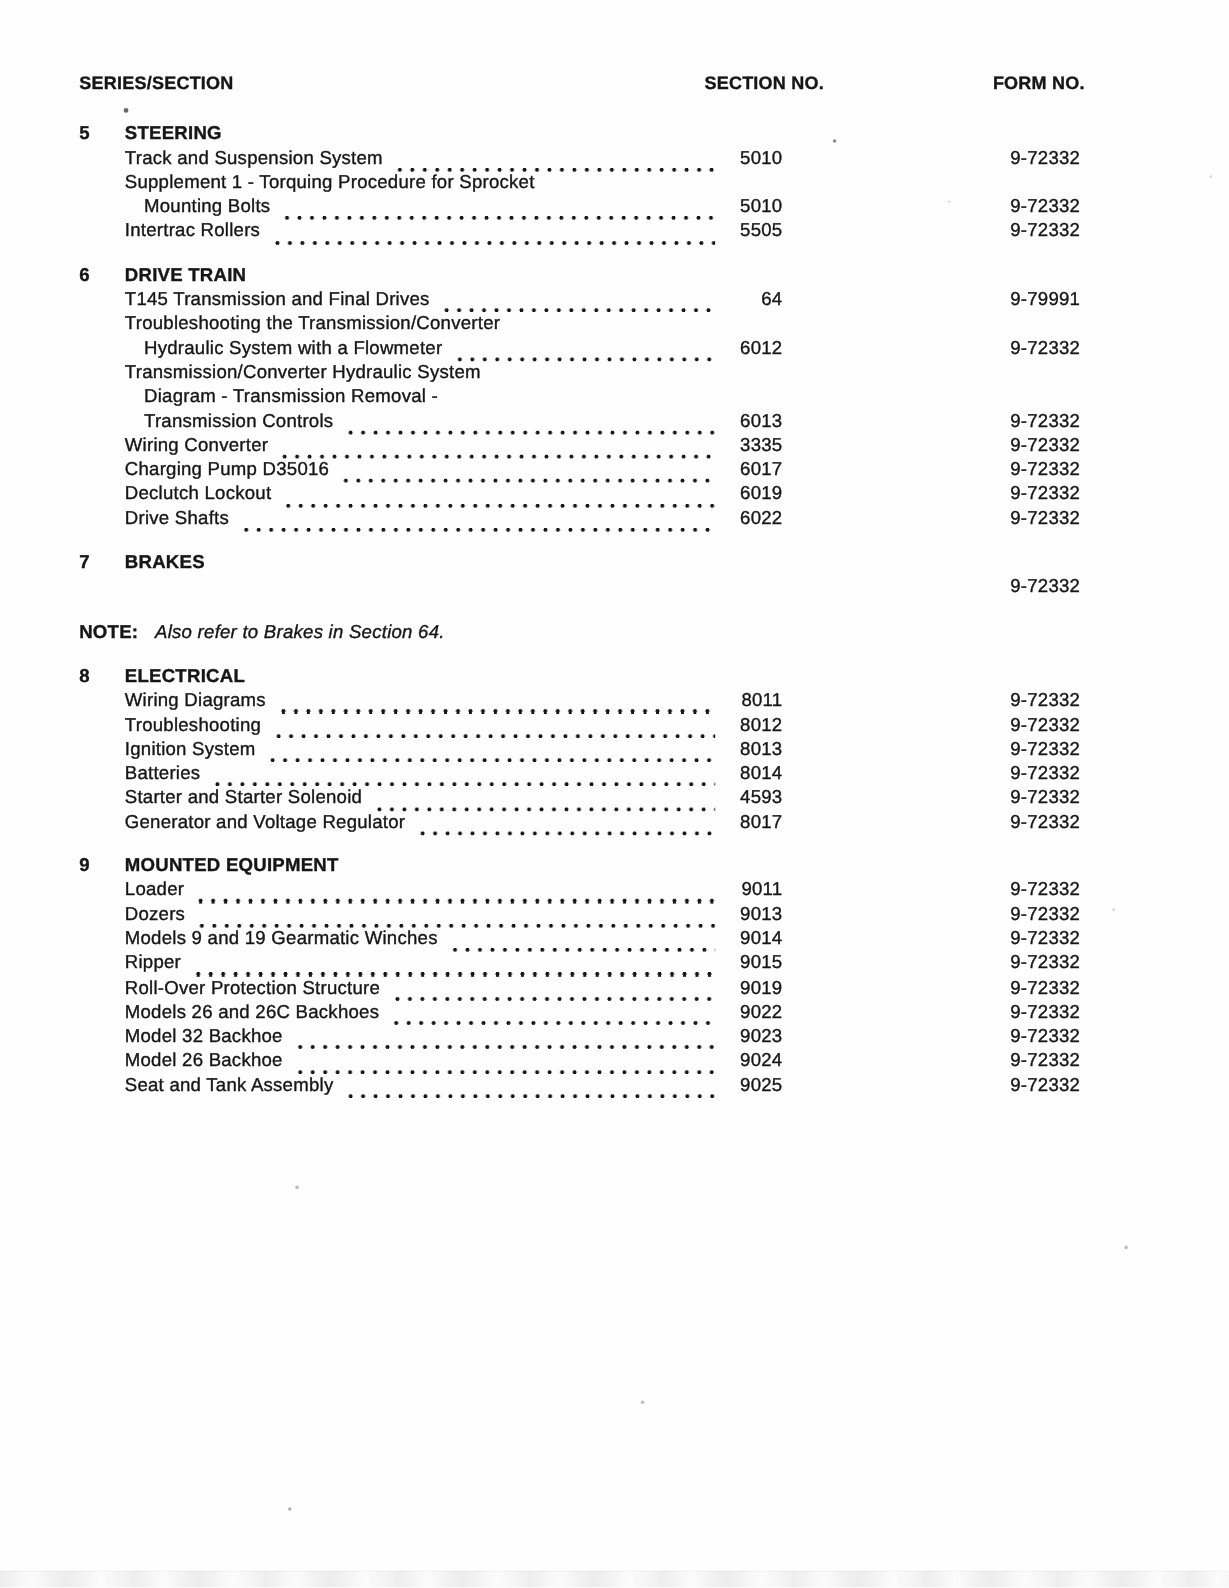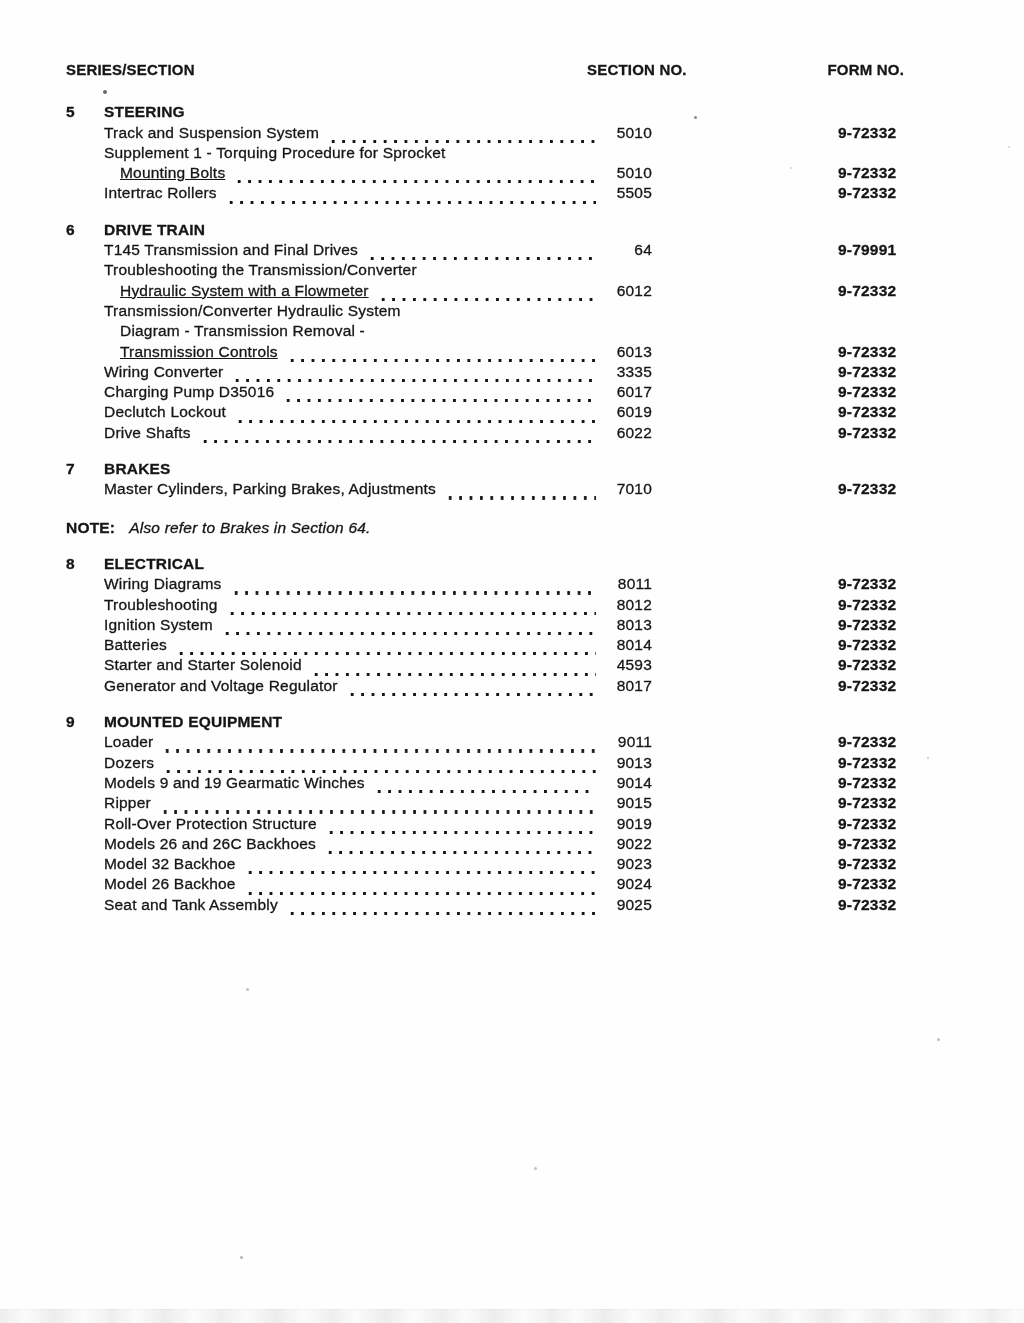--- a/index.html
+++ b/index.html
@@ -49,36 +49,36 @@
     margin-left: 66px;
     width: 838px;
   }
   .main {
     flex: 0 0 586px;
     display: flex;
     align-items: flex-end;
     min-width: 0;
   }
   .entry-title { padding-left: 38px; white-space: nowrap; }
-  .entry-title.indent { padding-left: 54px; text-decoration: underline; }
+  .entry-title.indent { padding-left: 54px; }
   .wrap-row { margin-left: 66px; padding-left: 38px; white-space: nowrap; }
   .wrap-row.indent { padding-left: 54px; }
 
   .leader {
     flex: 1 1 auto;
     min-width: 14px;
     height: 3.2px;
     margin: 0 8px 0 7px;
     background-image: radial-gradient(circle, #161616 1.45px, rgba(0,0,0,0) 1.85px);
     background-size: 10.4px 3.2px;
     background-repeat: repeat-x;
     background-position: 2px 50%;
   }
   .secno { min-width: 48px; text-align: right; white-space: nowrap; }
-  .formno { margin-left: auto; min-width: 66px; text-align: left; white-space: nowrap; font-weight: bold; }
+  .formno { margin-left: auto; min-width: 66px; text-align: center; white-space: nowrap; }
 
   .note-row {
     margin-left: 66px;
     margin-top: 18px;
     display: flex;
     align-items: flex-start;
   }
   .note-label { font-weight: bold; }
   .note-text { font-style: italic; margin-left: 14px; }
 
@@ -231,25 +231,20 @@
   </div>
 </section>
 
   <section class="toc-section">
     <div class="heading-row">
       <span class="sec-num">7</span>
       <span class="sec-title">BRAKES</span>
     </div>
 
   <div class="row entry-row">
-    <div class="main">
-      <span class="entry-title">Master Cylinders, Parking Brakes, Adjustments</span>
-      <span class="leader"></span>
-      <span class="secno">7010</span>
-    </div>
     <span class="formno">9-72332</span>
   </div>
 
   <div class="note-row">
     <span class="note-label">NOTE:</span>
     <span class="note-text">Also refer to Brakes in Section 64.</span>
   </div>
 </section>
 
   <section class="toc-section">

